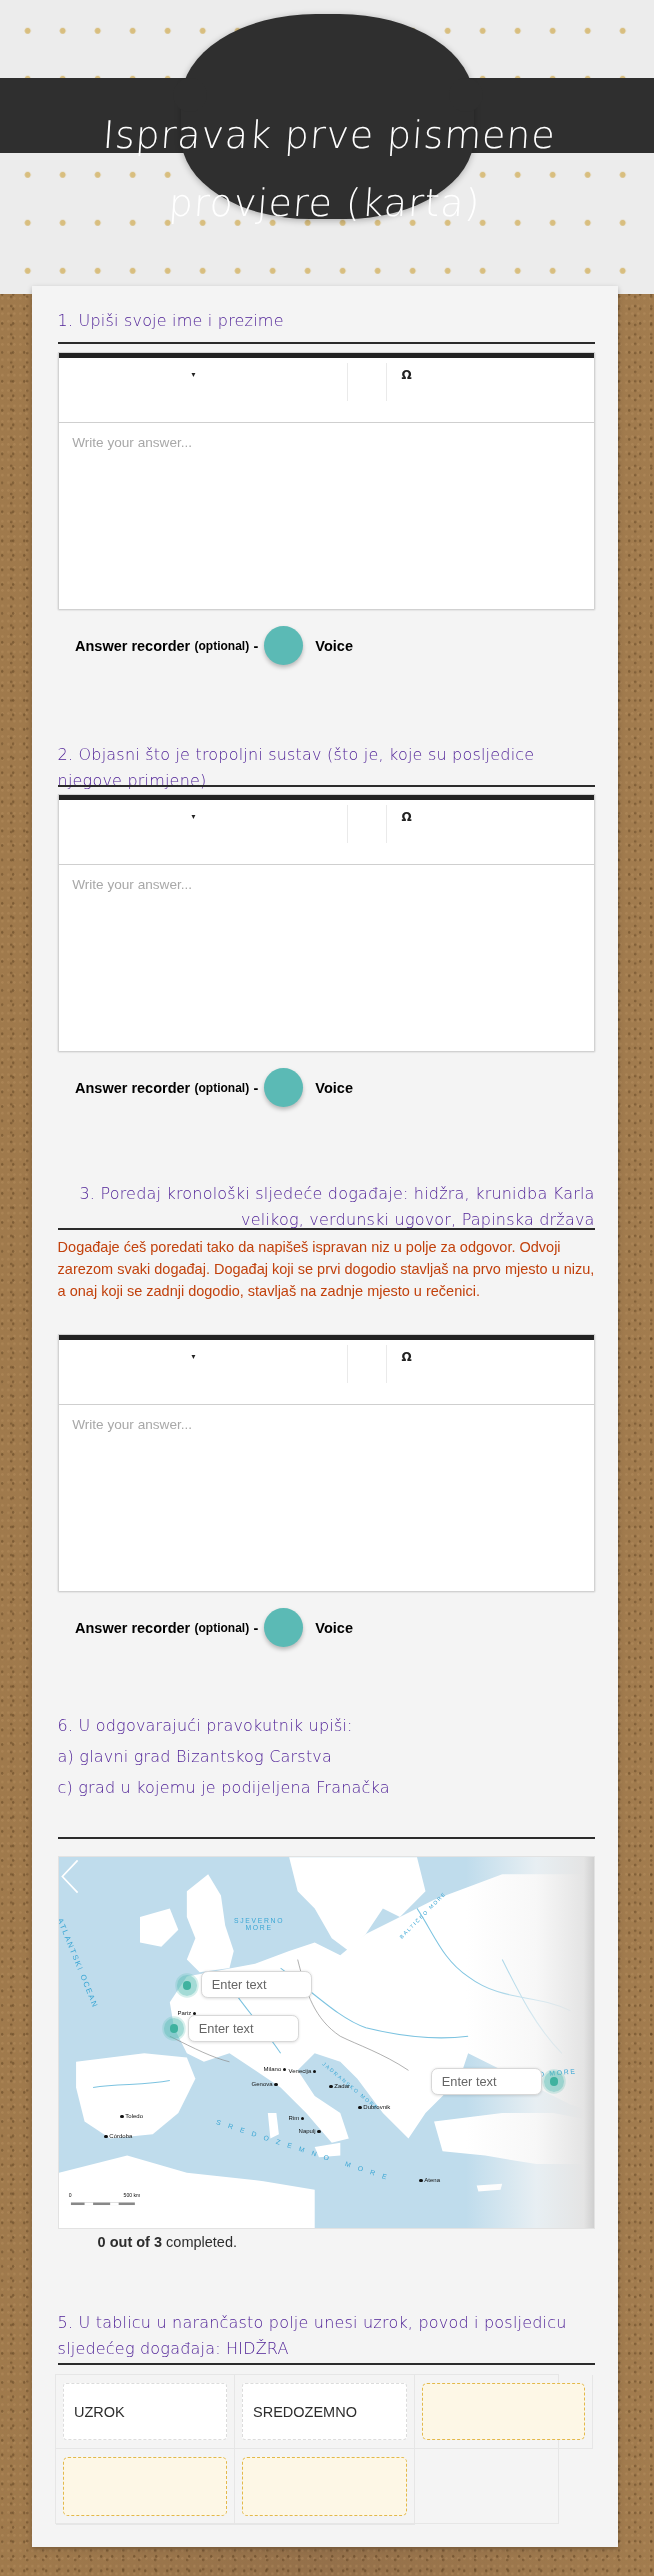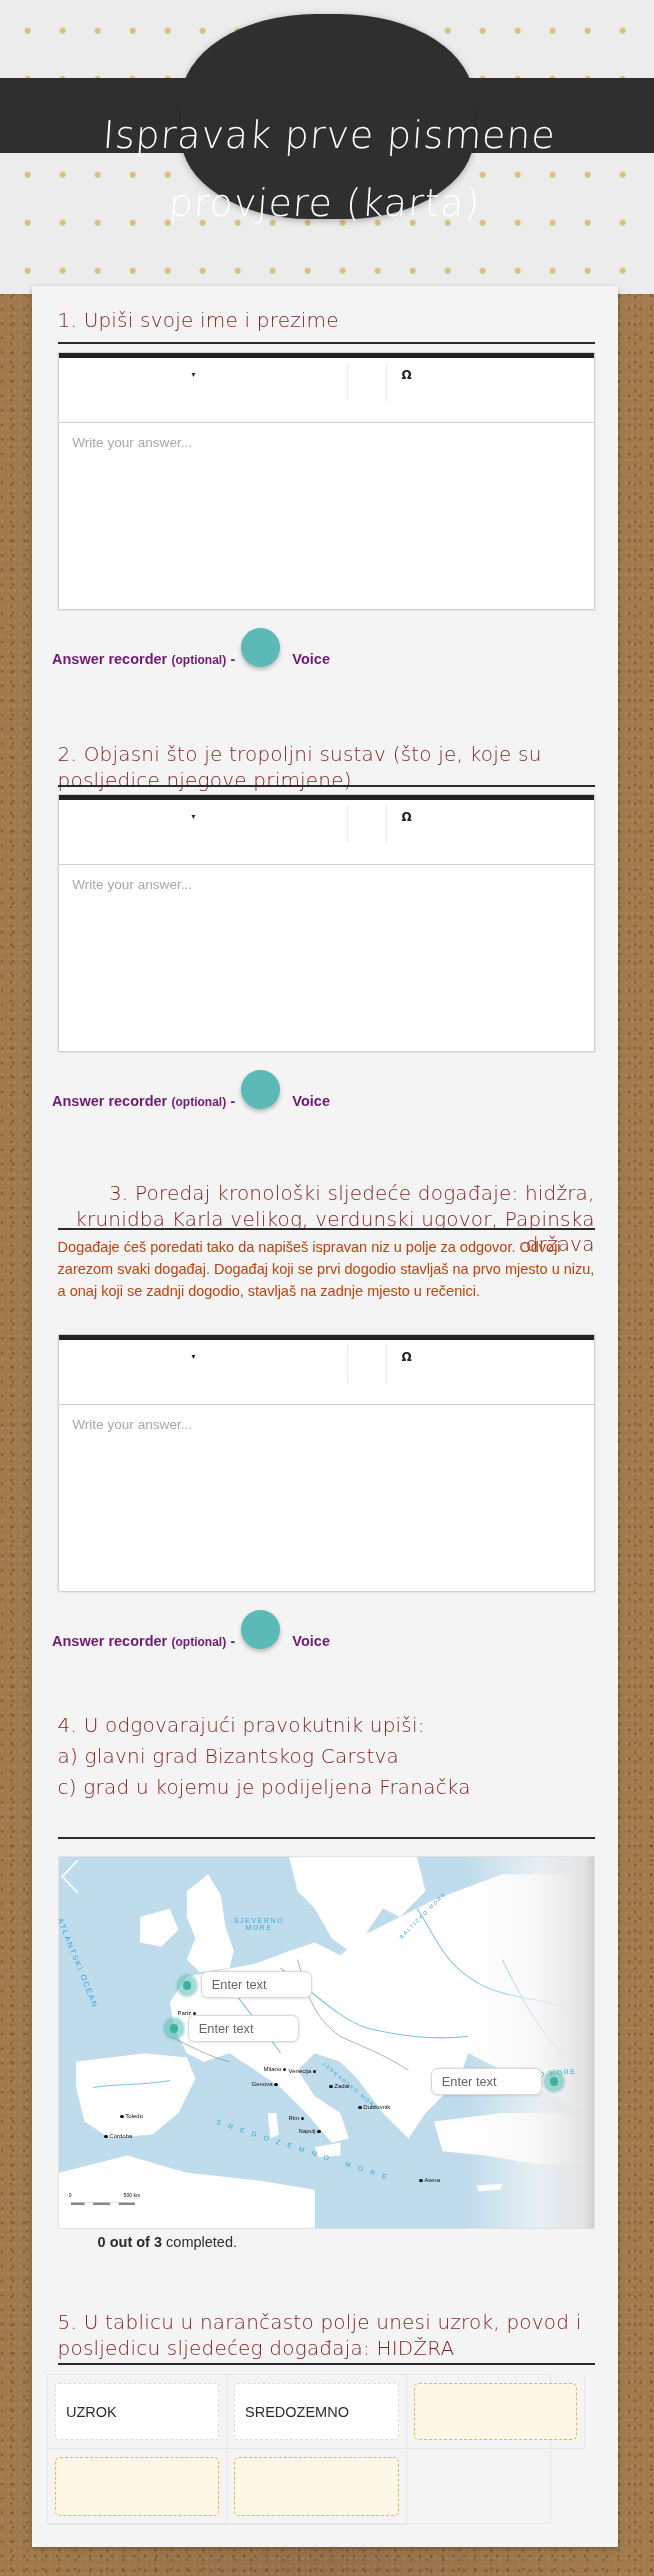--- a/index.html
+++ b/index.html
@@ -49,21 +49,21 @@
   }
   
   .card {
     position: absolute; left: 32px; top: 286px; width: 586px; height: 2261px;
     background: #f4f4f4;
     box-shadow: 0 1.7px 5.1px rgba(0,0,0,0.25);
   }
   .q-title {
     position: absolute; left: 25.6px; width: 537px;
     font-family: "DejaVu Sans", sans-serif; font-weight: 300;
-    font-size: 20px; line-height: 25.6px; color: #7f1d1d;
+    font-size: 16px; line-height: 25.6px; color: #4c1d95;
     letter-spacing: 0.2px;
   }
   .rule { position: absolute; left: 25.6px; width: 537px; height: 1.7px; background: #2b2b2b; }
   .editor {
     position: absolute; left: 25.6px; width: 537px; height: 257px;
     background: #fff; border: 0.9px solid #d2d2d2;
     box-shadow: 0 0.9px 1.7px rgba(0,0,0,0.2);
   }
   .editor .topbar { height: 5.1px; background: #222; }
   .editor .toolbar { position: relative; height: 65px; border-bottom: 1.7px solid #cfcfcf; }
@@ -71,22 +71,22 @@
   .editor .tb-sep2 { position: absolute; left: 327px; top: 5.1px; width: 0.9px; height: 38px; background: #eaeaea; }
   .editor .tb-caret { position: absolute; left: 133px; top: 12px; font-size: 7.7px; color: #222; }
   .editor .tb-omega { position: absolute; left: 343px; top: 10.2px; font-size: 12px; font-weight: bold; color: #222; font-family: "DejaVu Sans", sans-serif; }
   .editor textarea {
     display: block; width: 100%; height: 186px; border: none; outline: none; resize: none;
     padding: 12px 13.6px; font-family: "Liberation Sans", sans-serif; font-size: 13.6px; color: #4c1d95;
     background: #fff;
   }
   .editor textarea::placeholder { color: #a8a8a8; }
   .recorder {
-    position: absolute; left: 20px; height: 43px; display: flex; align-items: flex-end;
-    font-family: "Liberation Sans", sans-serif; font-weight: bold; color: #701a75; font-size: 14.5px;
+    position: absolute; left: 43px; height: 43px; display: flex; align-items: center;
+    font-family: "Liberation Sans", sans-serif; font-weight: bold; color: #000000; font-size: 14.5px;
   }
   .recorder .opt { font-size: 12px; margin-left: 4.3px; }
   .recorder .dash { margin-left: 4.3px; }
   .rec-btn {
     width: 39px; height: 39px; border-radius: 50%; background: #5bbab5; margin-left: 6px; margin-right: 12px;
     box-shadow: 0 2.6px 4.3px rgba(0,0,0,0.25); border: none; cursor: pointer;
   }
   .instructions {
     position: absolute; left: 25.6px; width: 537px;
     font-family: "Liberation Sans", sans-serif; font-size: 14.5px; line-height: 22px; color: #c2410c;
@@ -118,21 +118,21 @@
   .map-chevron {
     position: absolute; left: 5.1px; top: 167px; width: 22px; height: 39px; cursor: pointer;
   }
   .progress {
     position: absolute; left: 25.6px; top: 1948px; font-size: 14.5px; color: #2d2d2d;
     font-family: "Liberation Sans", sans-serif;
   }
   .progress b { font-weight: bold; margin-left: 40px; }
   
   .cause-table {
-    position: absolute; left: 15px; top: 2088px; width: 504px; height: 150px;
+    position: absolute; left: 23px; top: 2088px; width: 504px; height: 150px;
     display: grid; grid-template-columns: 179px 180px 178px; grid-template-rows: 74px 76px;
     border: 0.9px solid #e6e6e6;
   }
   .cell { border-right: 0.9px solid #e6e6e6; border-bottom: 0.9px solid #e6e6e6; padding: 7.7px 6.8px; }
   .cell .hdr {
     width: 100%; height: 100%; border: 1.7px dashed #dcdcdc; border-radius: 3.4px; background: #fff;
     display: flex; align-items: center; padding-left: 10.2px;
     font-family: "Liberation Sans", sans-serif; font-size: 14.5px; color: #2d2d2d;
   }
   .cell textarea {
@@ -209,21 +209,21 @@
   </div>
   <div class="recorder" style="top:1320px;">
     <span>Answer recorder</span>
     <span class="opt">(optional)</span>
     <span class="dash">-</span>
     <button class="rec-btn"></button>
     <span>Voice</span>
   </div>
 
   <div class="q-title" style="top:1424px; line-height:31px;">
-    <div>4. U odgovarajući pravokutnik upiši:</div>
+    <div>6. U odgovarajući pravokutnik upiši:</div>
     <div>a) glavni grad Bizantskog Carstva</div>
     <div>c) grad u kojemu je podijeljena Franačka</div>
   </div>
   <div class="rule" style="top:1551px;"></div>
 
   <div class="map">
     <svg width="537" height="373" viewBox="0 0 630 437">
 
       <path d="M270 0 L420 0 L430 40 L400 70 L380 60 L360 90 L340 110 L320 95 L300 60 L280 40 Z" fill="#fff"></path>
 

